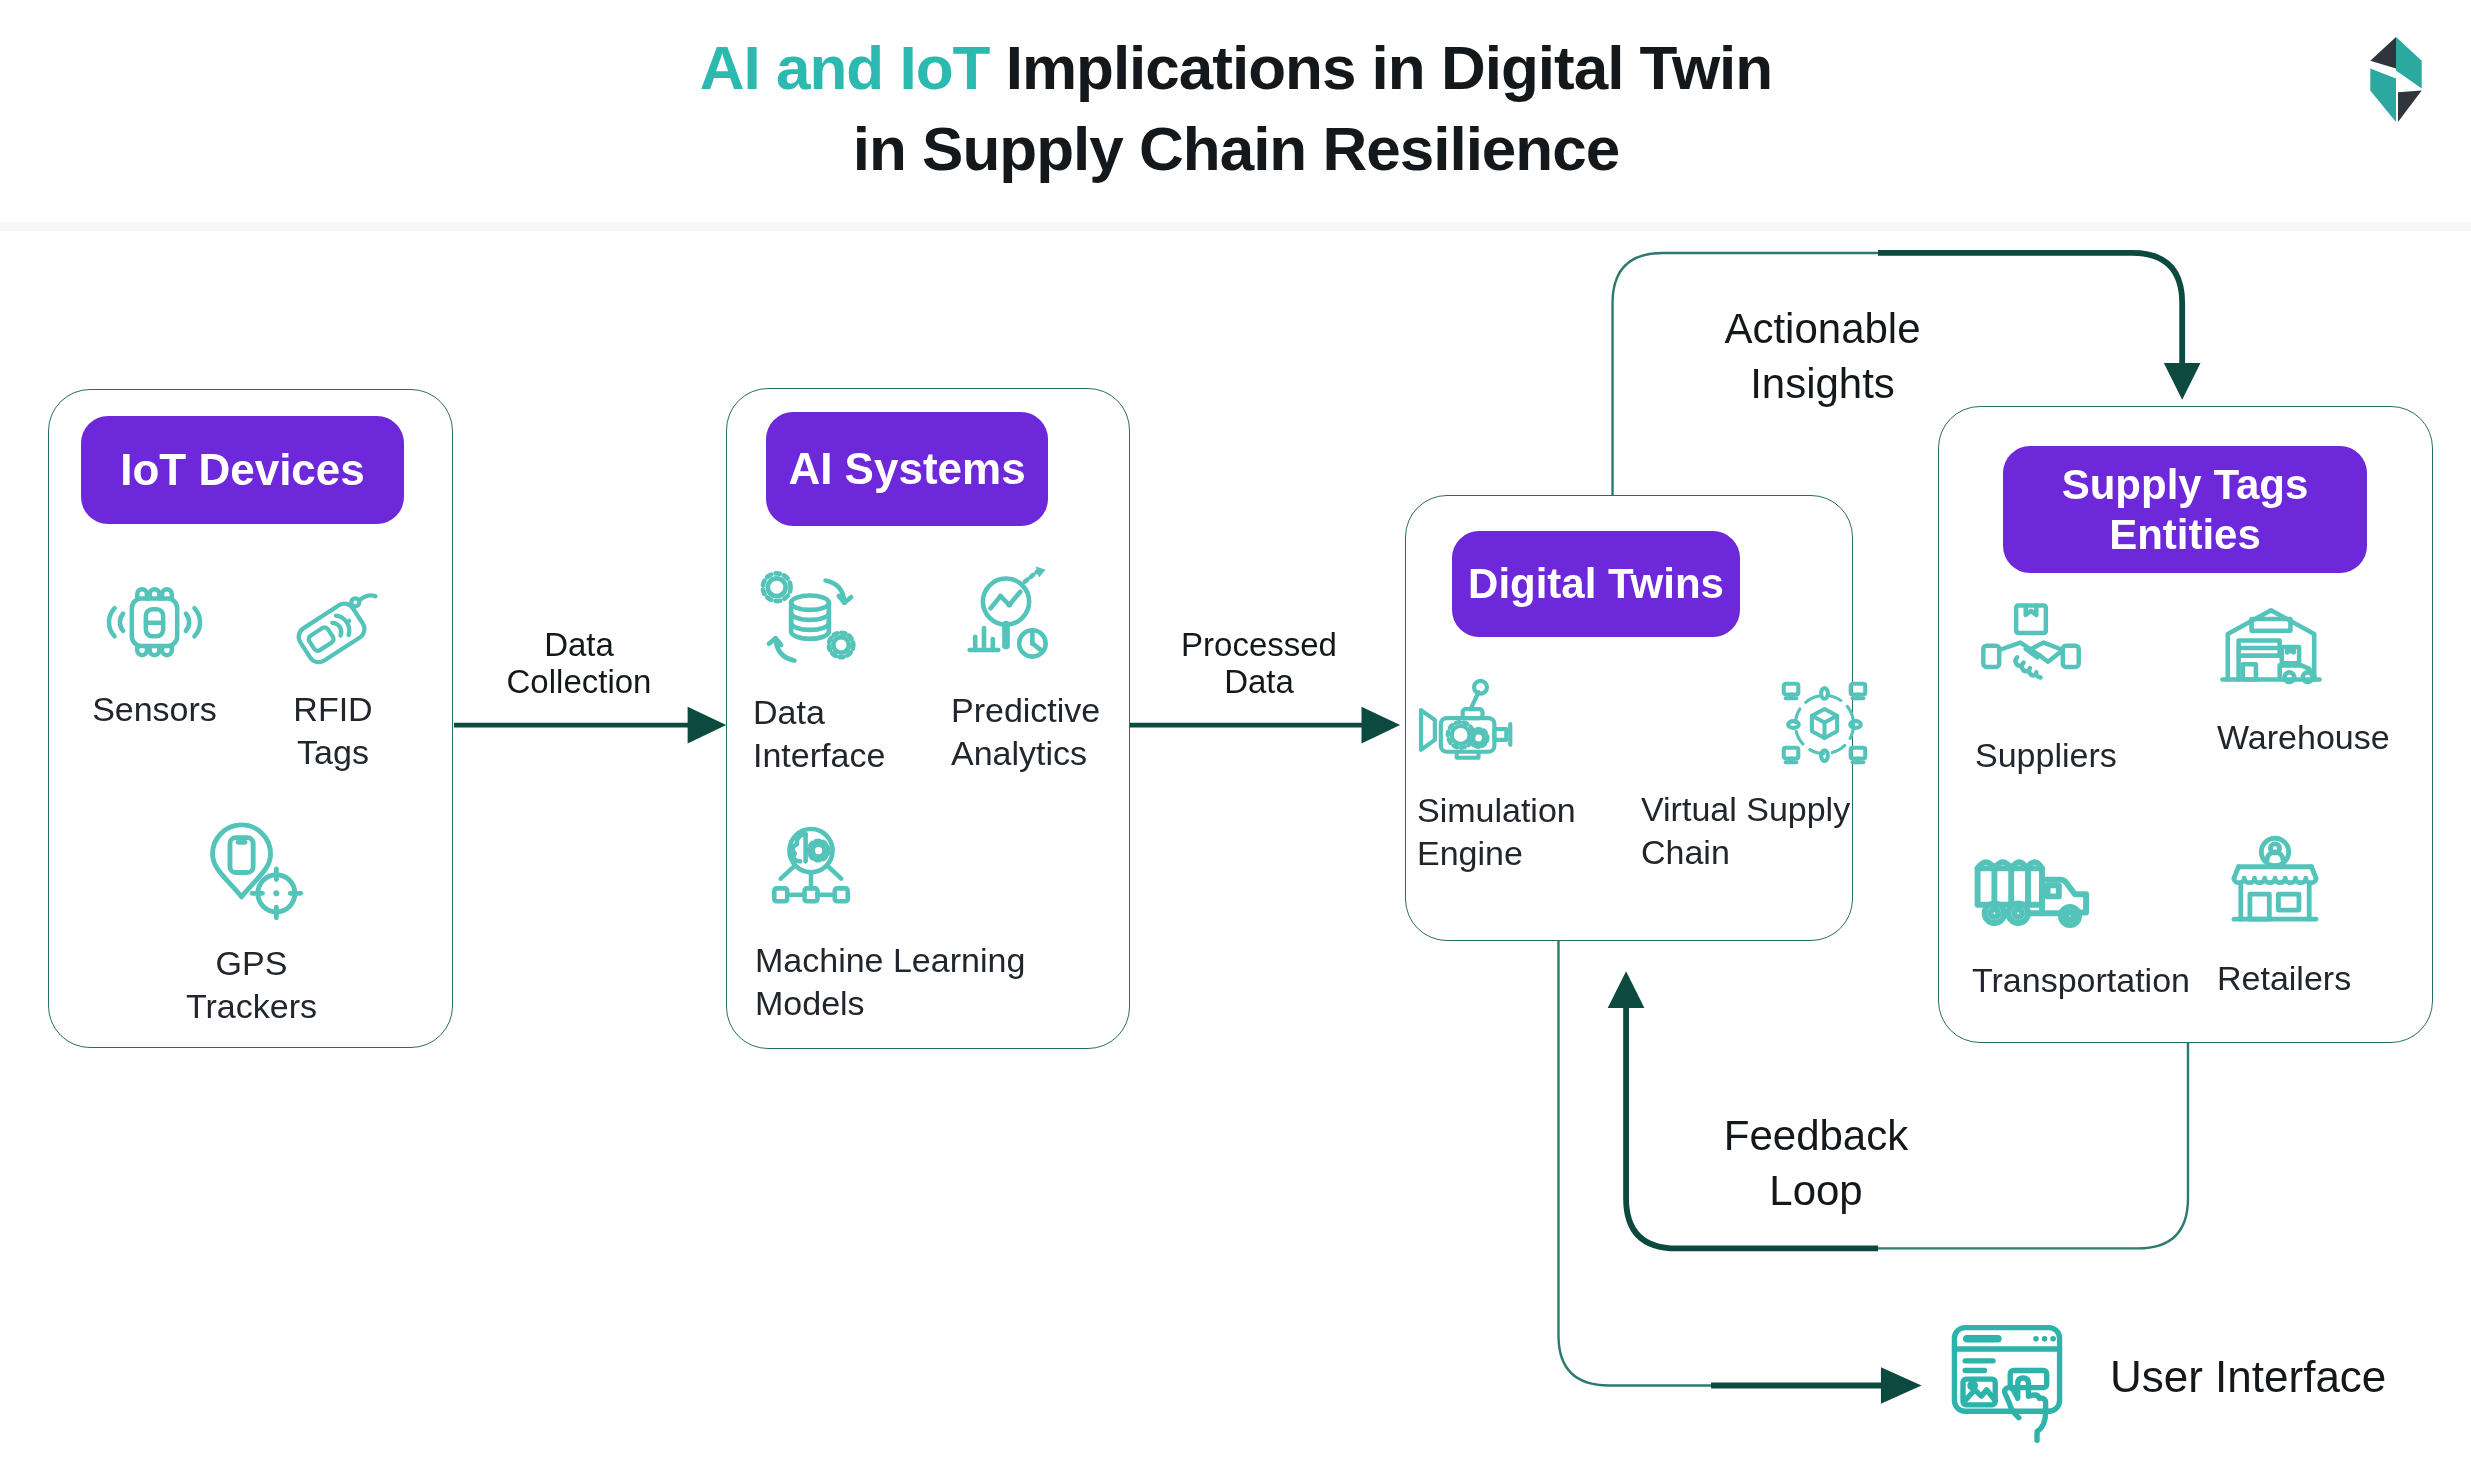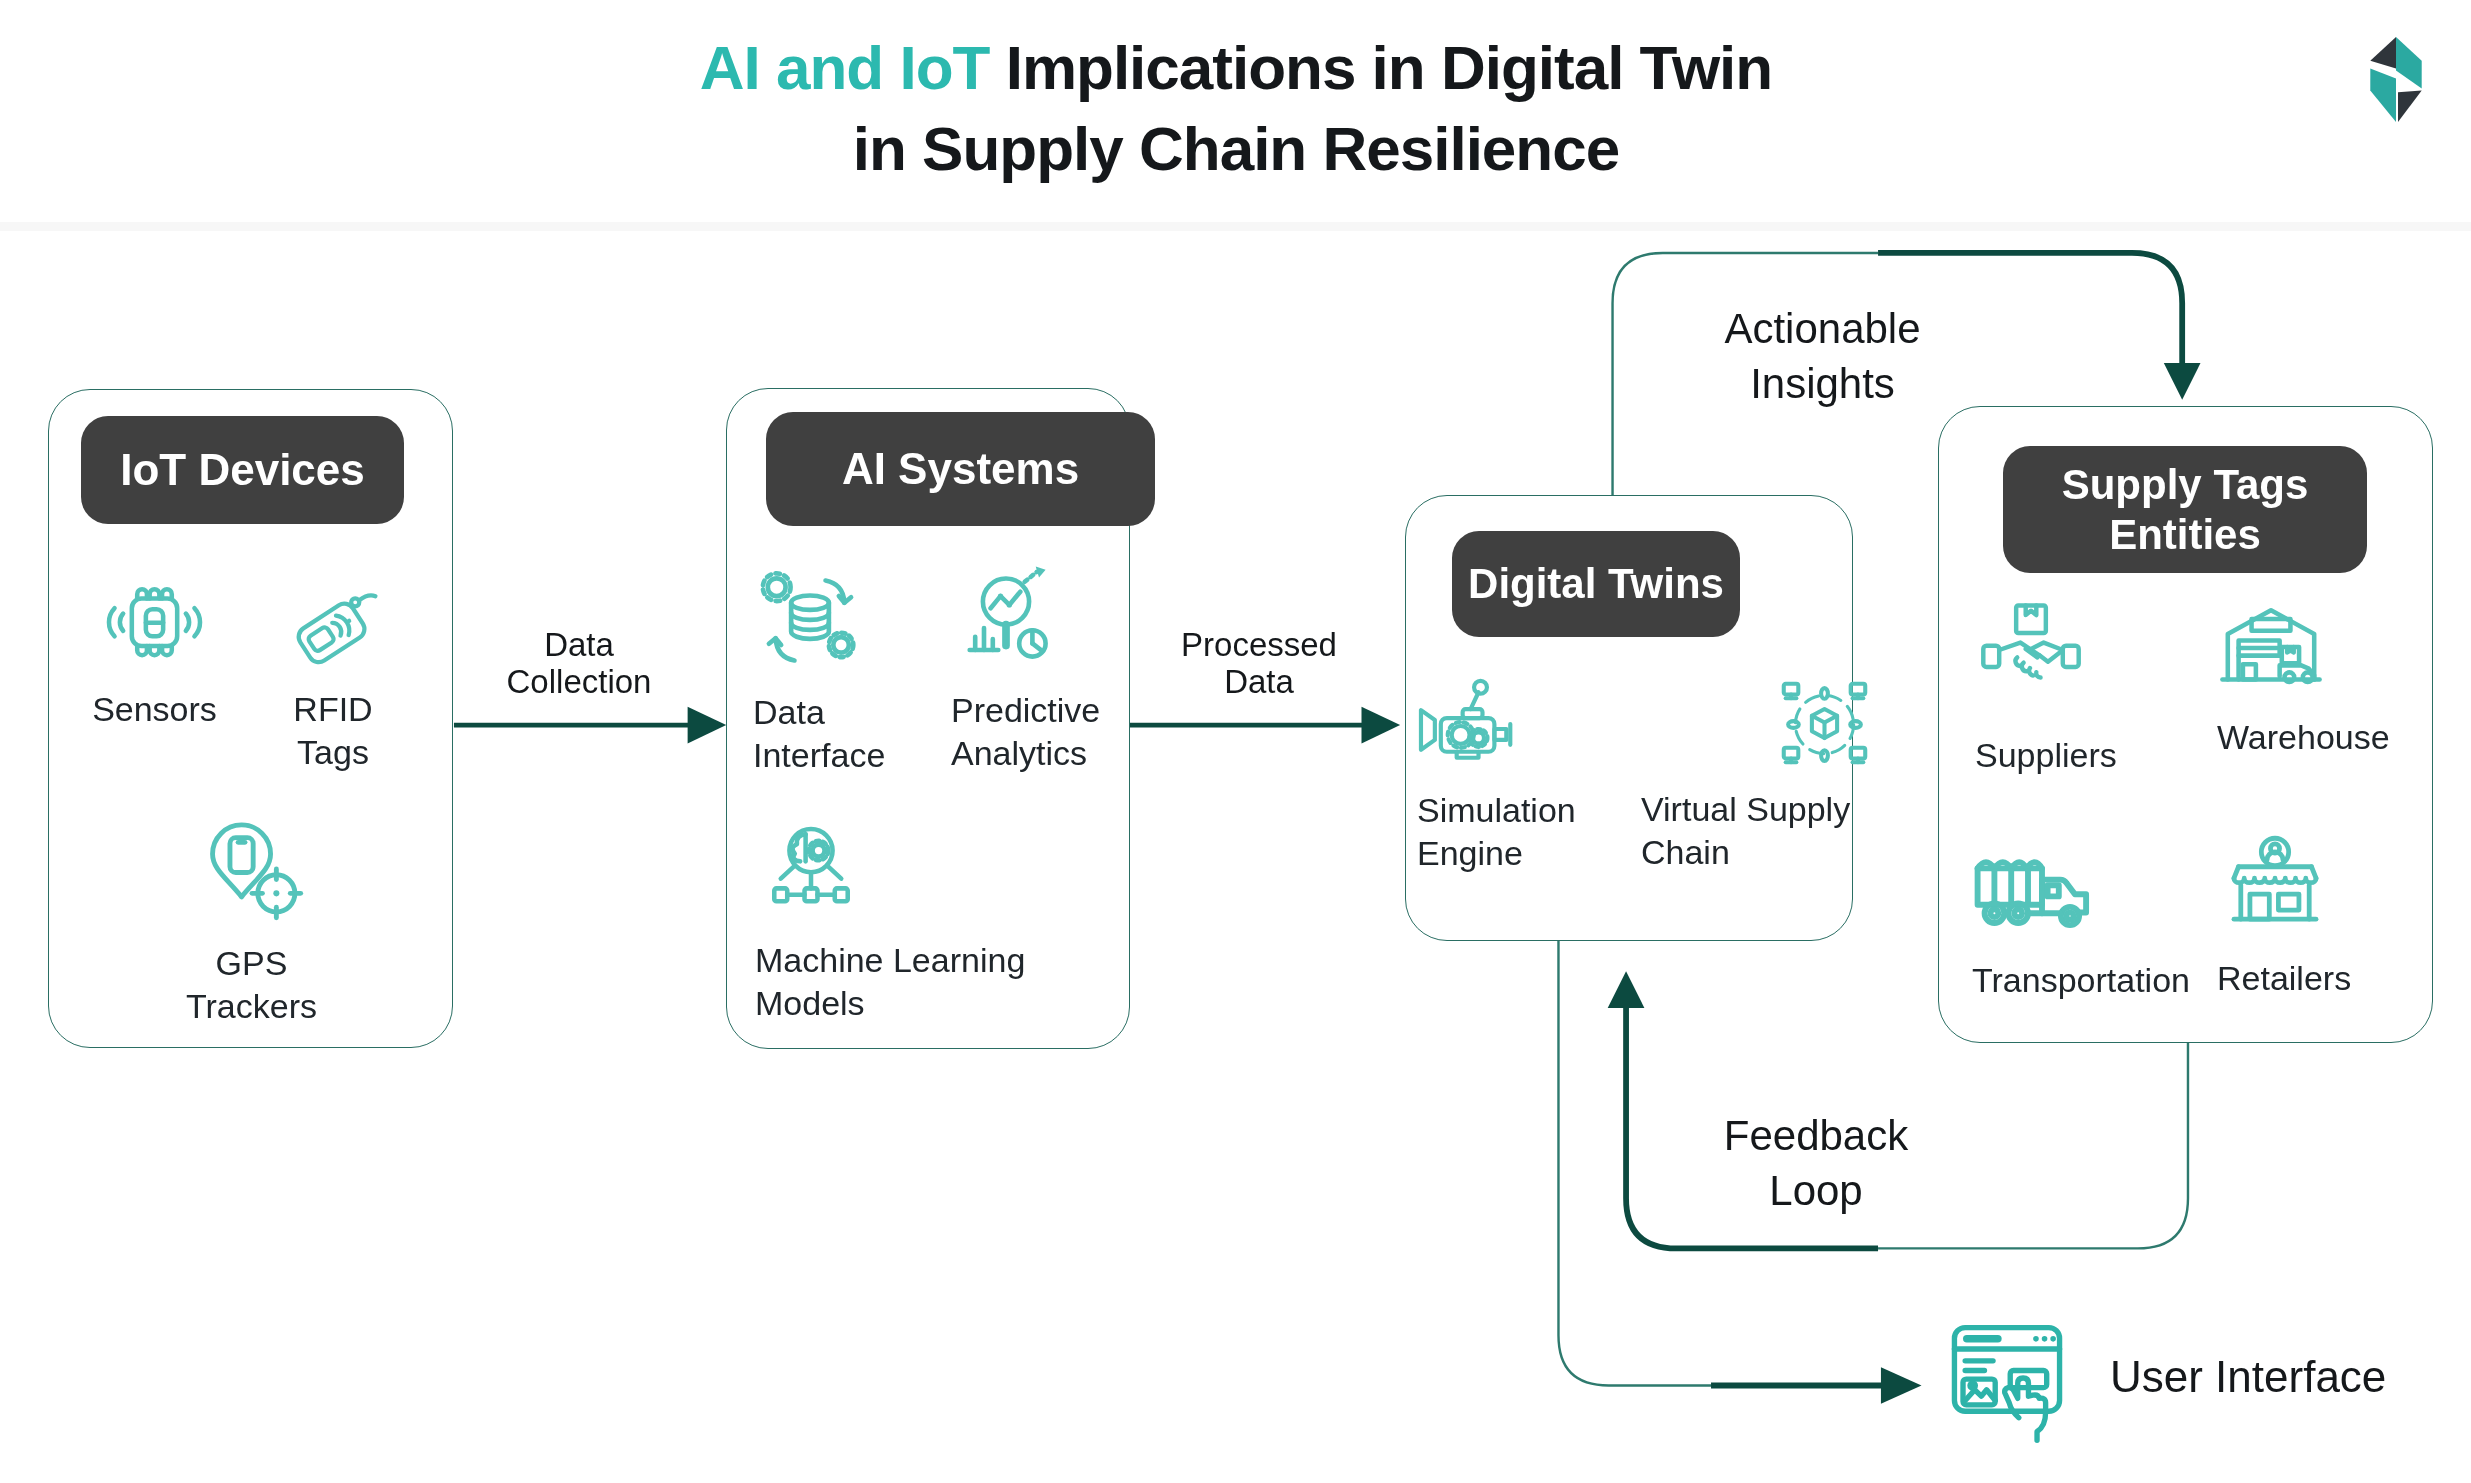--- a/index.html
+++ b/index.html
@@ -12,21 +12,21 @@
   .divider{position:absolute;left:0;top:222px;width:100%;height:8.7px;background:#f7f7f7;}
   .logo{position:absolute;left:2364px;top:35px;}
   
   .wires{position:absolute;left:0;top:0;width:2472px;height:1483px;z-index:1;}
   .wire-thin{fill:none;stroke:#2e7a6e;stroke-width:2.5px;}
   .wire-thick{fill:none;stroke:#0c4a40;stroke-width:6px;}
   .wire-shaft{stroke:#0d4b40;stroke-width:5px;}
   .wire-head{fill:#0c4a40;stroke:none;}
   
   .box{position:absolute;background:#ffffff;border:1.9px solid #2a6e63;border-radius:42px;z-index:2;}
-  .pill{position:absolute;background:#404040;border-radius:27px;display:flex;align-items:center;
+  .pill{position:absolute;background:#6d28d9;border-radius:27px;display:flex;align-items:center;
         justify-content:center;text-align:center;color:#ffffff;font-weight:700;line-height:1.18;}
   .item{position:absolute;z-index:3;display:flex;flex-direction:column;}
   .item .ilabel{font-size:34px;line-height:43px;font-weight:500;color:#20262b;margin-top:15.4px;}
   .item.center{align-items:center;text-align:center;}
   .item.left{align-items:flex-start;text-align:left;}
   
   svg.ic{fill:none;stroke:#54c3ba;stroke-width:4.2;stroke-linecap:round;stroke-linejoin:round;}
   svg.ic .fl{fill:#54c3ba;stroke:none;}
   svg.ui{fill:none;stroke:#2db3a9;stroke-width:5;stroke-linecap:round;stroke-linejoin:round;}
   svg.ui .fl{fill:#2db3a9;stroke:none;}
@@ -129,21 +129,21 @@
       <line x1="71" y1="50" x2="71" y2="59"></line>
         <line x1="71" y1="83" x2="71" y2="92"></line>
       <line x1="50" y1="71" x2="59" y2="71"></line>
         <line x1="83" y1="71" x2="92" y2="71"></line>
       <circle class="fl" cx="71" cy="71" r="2.6"></circle>
     </svg>
     <div class="ilabel">GPS Trackers</div>
   </div>
 
   <div class="box" style="left:726px;top:388px;width:402px;height:659px;">
-    <div class="pill" style="left:39px;top:23px;width:389px;height:114px;font-size:44px;">AI Systems</div>
+    <div class="pill" style="left:39px;top:23px;width:282px;height:114px;font-size:44px;">AI Systems</div>
   </div>
   <div class="item left" style="left:753px;top:565px;width:193px;">
     <svg class="ic" width="114" height="111" viewBox="0 0 100 100">
       <ellipse cx="50" cy="34" rx="17" ry="6.5"></ellipse>
       <path d="M33,34v26a17,6.5 0 0 0 34,0v-26"></path>
       <path d="M33,43a17,6.5 0 0 0 34,0"></path>
         <path d="M33,52a17,6.5 0 0 0 34,0"></path>
       <circle cx="20" cy="20" r="8"></circle>
         <circle cx="20" cy="20" r="12.5" stroke-dasharray="4 4.2"></circle>
       <circle cx="78" cy="72" r="7"></circle>

